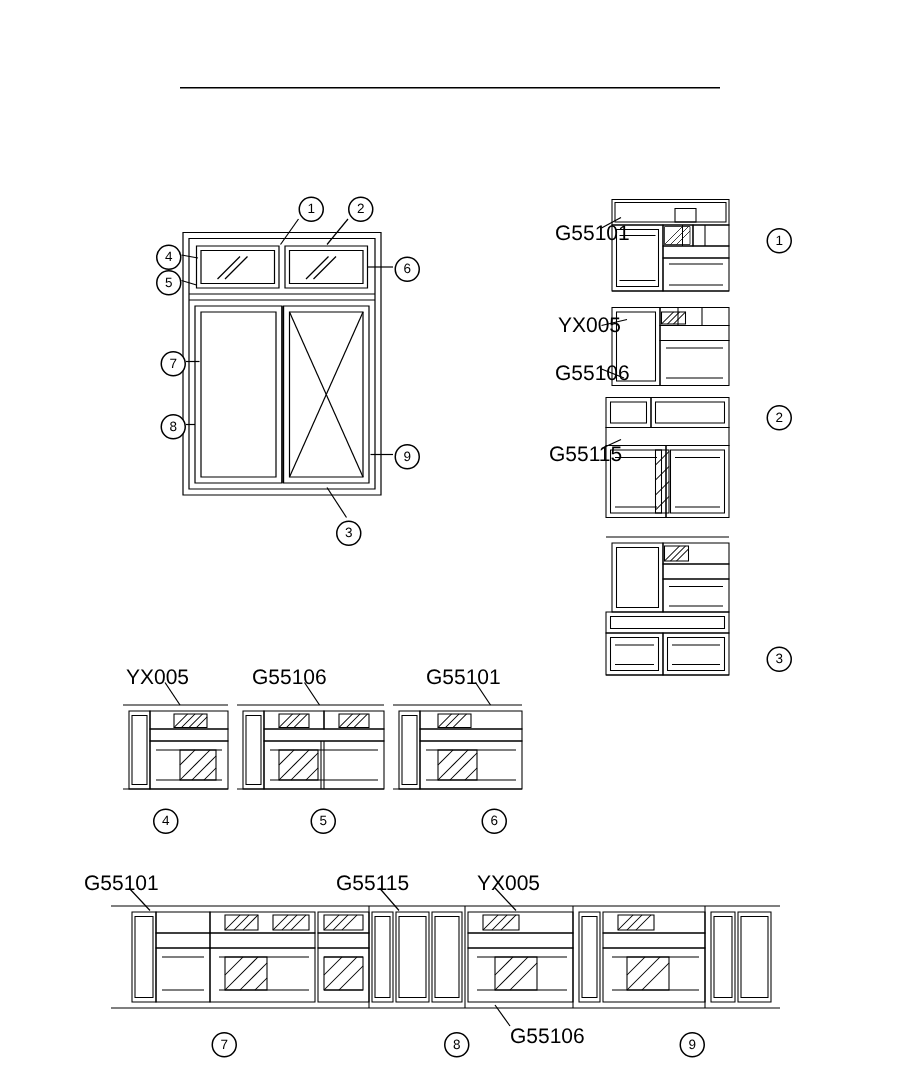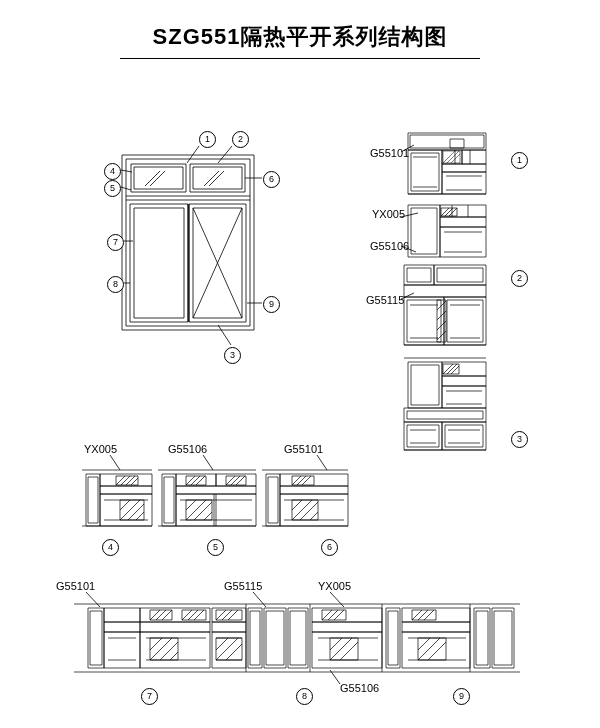--- a/index.html
+++ b/index.html
@@ -49,40 +49,39 @@
     border: 1px solid #000;
     border-radius: 50%;
     font-size: 9px;
     line-height: 14px;
     text-align: center;
     background: #fff;
     color: #000;
   }
   .code-label {
     position: absolute;
-    font-size: 11px;
+    font-size: 14px;
     color: #000;
     white-space: nowrap;
   }
   
   svg.draw {
     position: absolute;
     left: 0; top: 0;
     width: 600px;
     height: 728px;
     pointer-events: none;
   }
   svg.draw * { vector-effect: non-scaling-stroke; }
 </style>
 </head>
 <body>
 
 <div id="sheet">
 
-  <div class="title">SZG551隔热平开系列结构图</div>
   <div class="title-rule"></div>
 
   <svg class="draw" viewBox="0 0 600 728">
     <g fill="none" stroke="#000" stroke-width="0.8">
 
       <rect x="122" y="155" width="132" height="175"></rect>
       <rect x="126" y="159" width="124" height="167"></rect>
 
       <line x1="126" y1="196" x2="250" y2="196"></line>
       <line x1="126" y1="200" x2="250" y2="200"></line>

